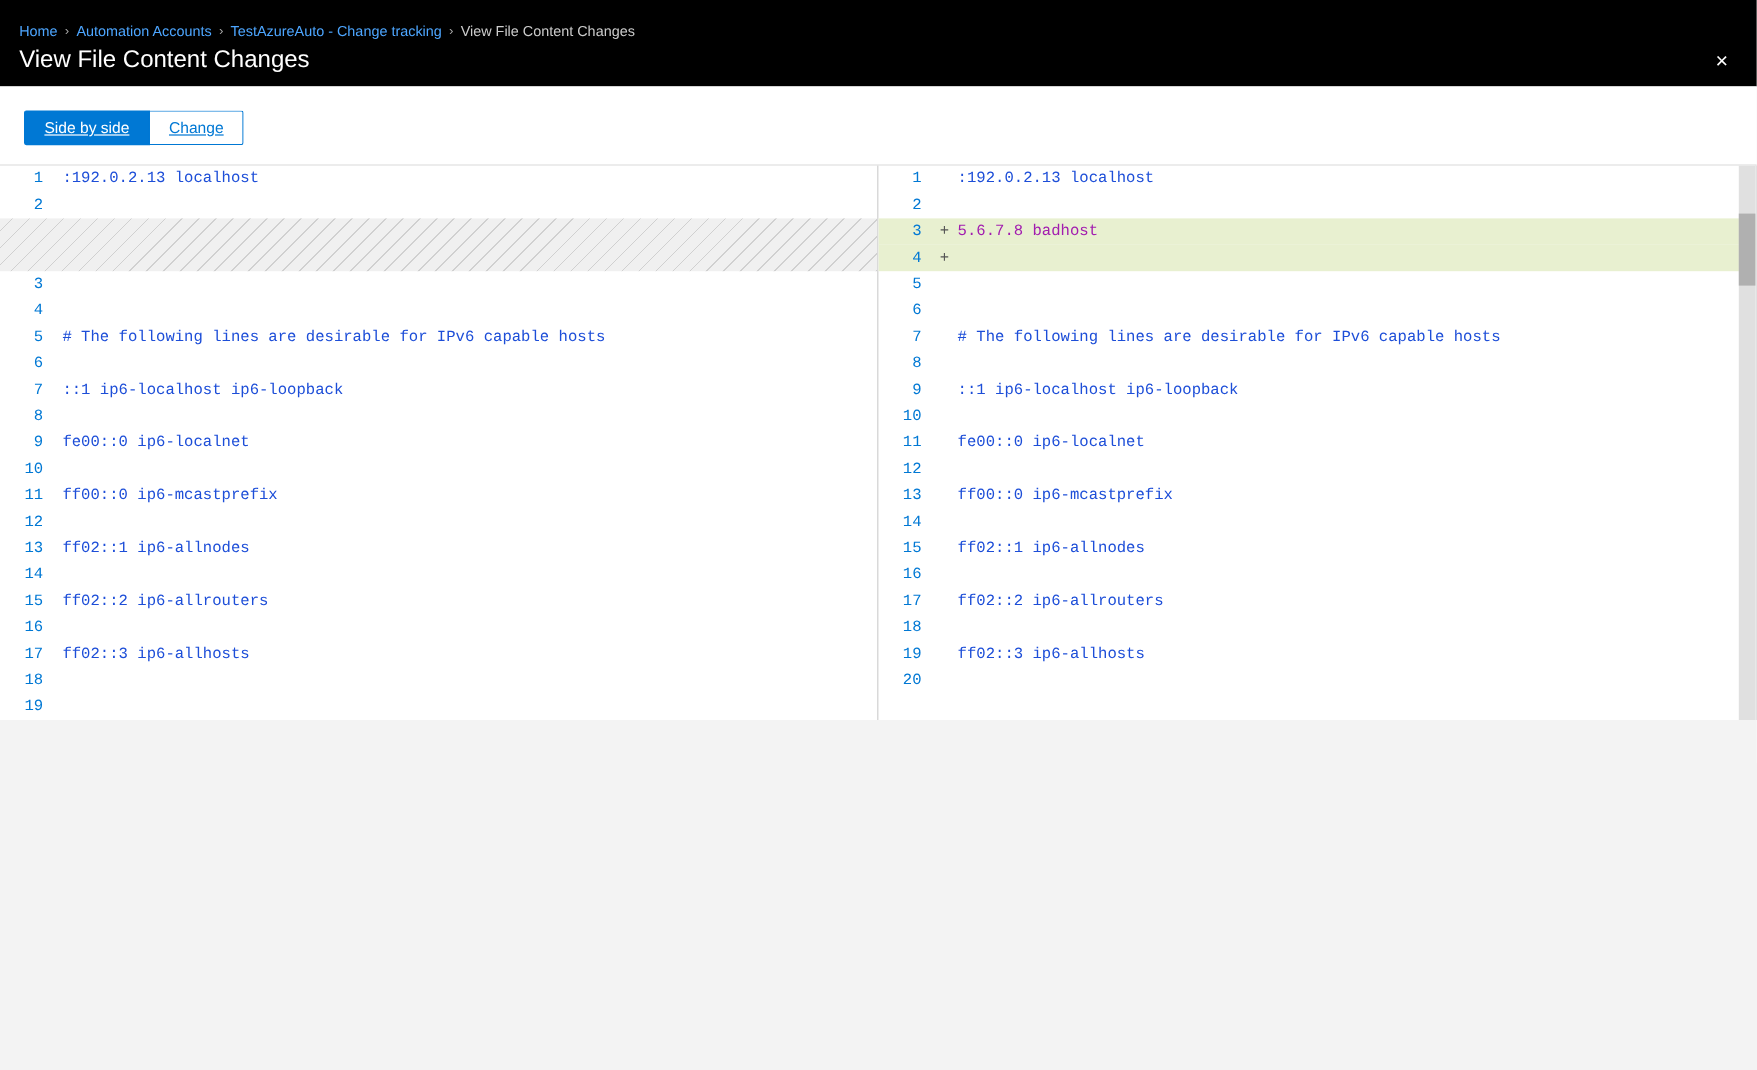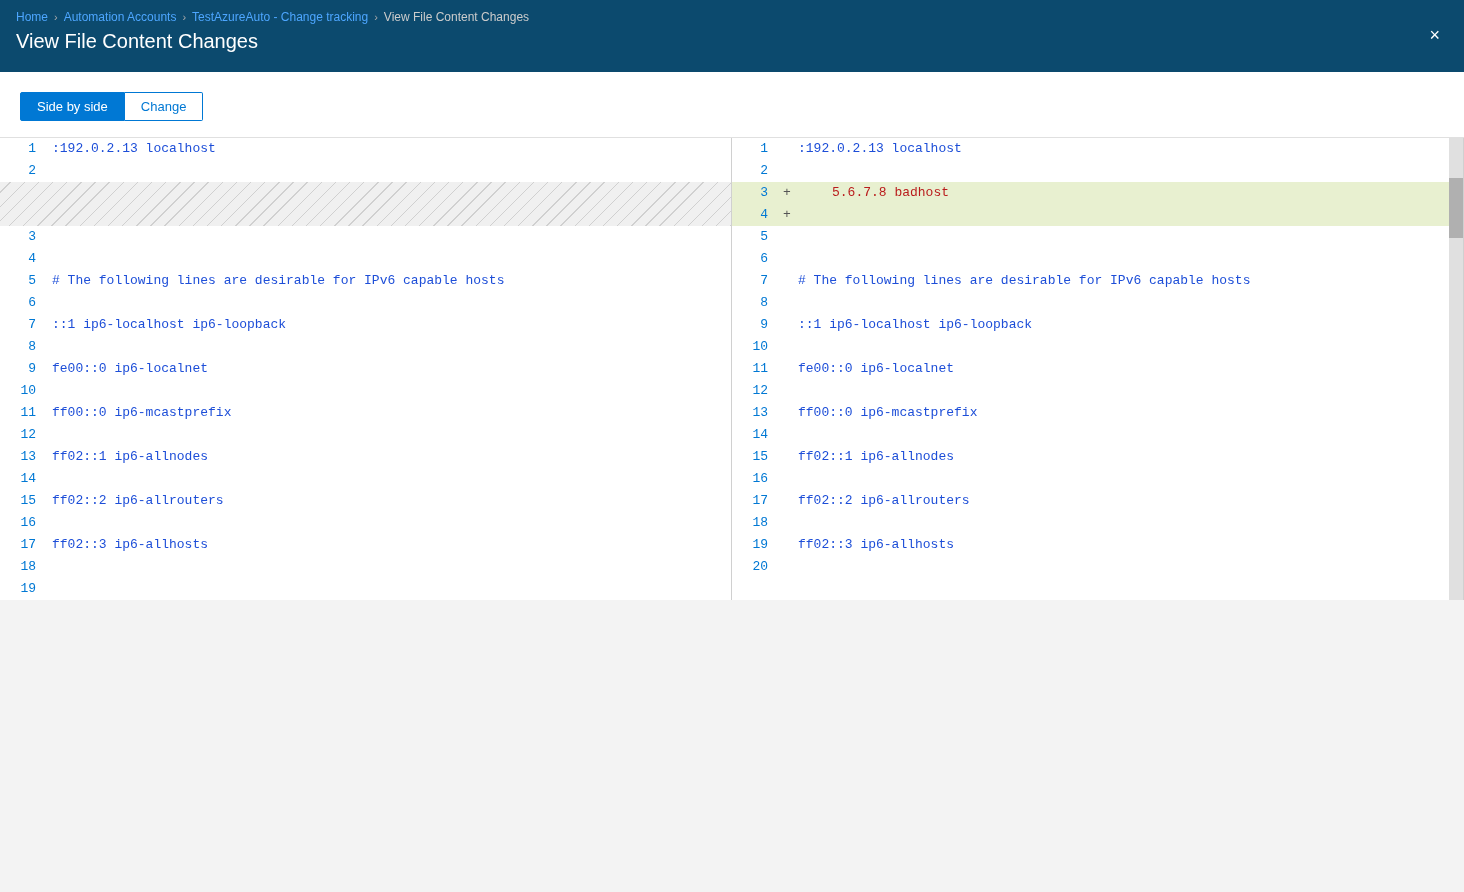--- a/index.html
+++ b/index.html
@@ -5,24 +5,24 @@
     * { margin: 0; padding: 0; box-sizing: border-box; }
     body {
       font-family: 'Segoe UI', Tahoma, Geneva, Verdana, sans-serif;
       background: #f3f3f3;
       width: 1464px;
       min-height: 892px;
     }
 
     
     .header {
-      background: #0c4a6e;
+      background: #000000;
       padding: 1px 16px 8px 16px;
       display: flex;
-      align-items: center;
+      align-items: flex-end;
       justify-content: space-between;
       min-height: 72px;
     }
     .header-left {}
     .breadcrumb {
       display: flex;
       align-items: center;
       gap: 6px;
       font-size: 12px;
       margin-bottom: 6px;
@@ -73,20 +73,21 @@
       margin: 0 0 16px 20px;
       gap: 0;
     }
     .toggle-btn {
       padding: 6px 16px;
       font-size: 13px;
       cursor: pointer;
       border: 1px solid #0078d4;
       background: white;
       color: #0078d4;
+      text-decoration: underline;
     }
     .toggle-btn.active {
       background: #0078d4;
       color: white;
     }
     .toggle-btn:first-child {
       border-radius: 2px 0 0 2px;
     }
     .toggle-btn:last-child {
       border-radius: 0 2px 2px 0;
@@ -152,22 +153,21 @@
       color: #1d4ed8;
       white-space: pre;
       line-height: 22px;
     }
 
     
     .diff-line.added {
       background: #e8f0d0;
     }
     .diff-line.added .line-content {
-      color: #b91c1c;
-      margin-left: 34px;
+      color: #a21caf;
     }
 
     
     .diff-hatch {
       min-height: 44px;
       background: repeating-linear-gradient(
         -45deg,
         #d0d0d0,
         #d0d0d0 1px,
         #f0f0f0 1px,

